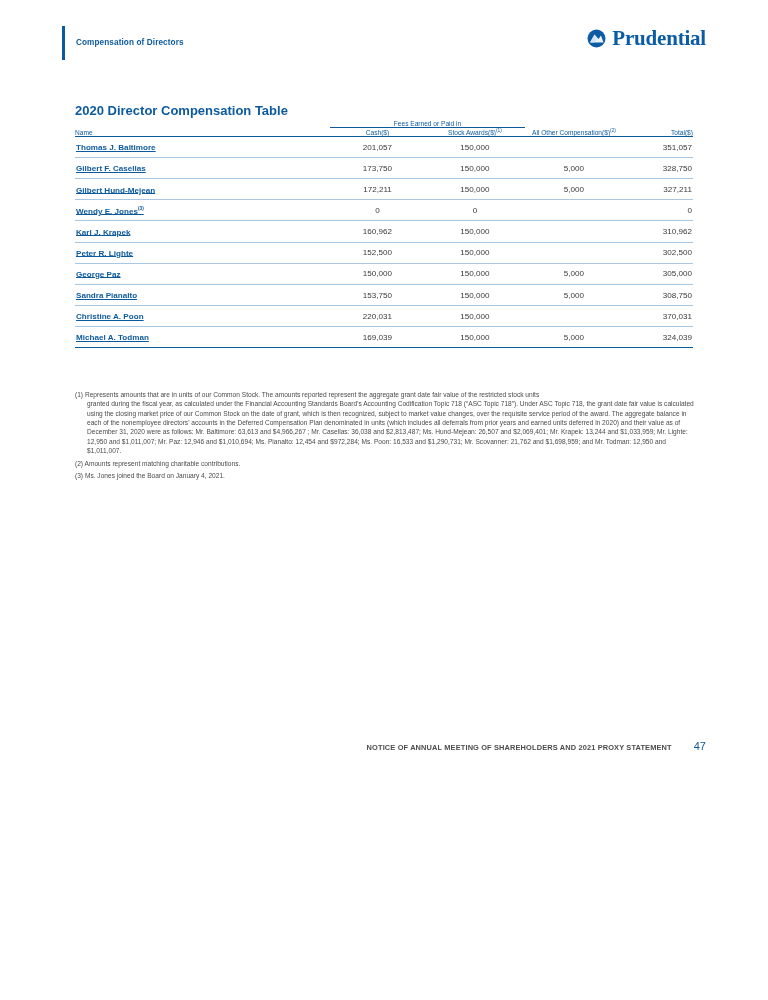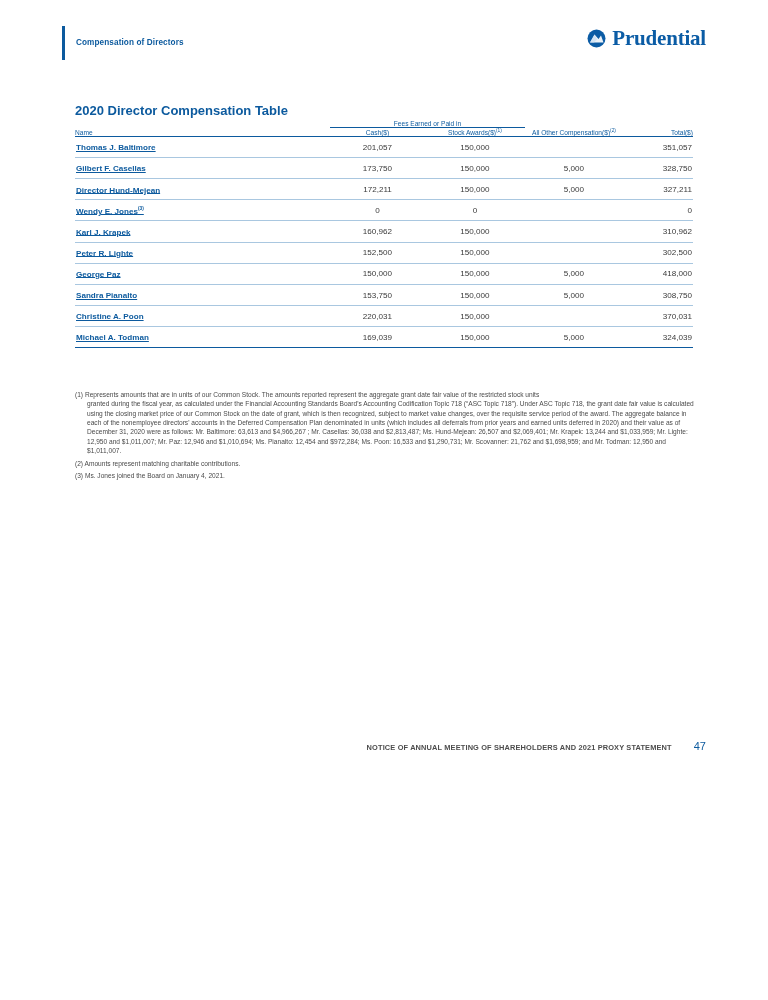--- a/index.html
+++ b/index.html
@@ -236,21 +236,21 @@
           <td class="total">351,057</td>
         </tr>
         <tr class="datarow">
           <td class="name"><span>Gilbert F. Casellas</span><span class="sup"></span></td>
           <td class="num">173,750</td>
           <td class="num">150,000</td>
           <td class="num">5,000</td>
           <td class="total">328,750</td>
         </tr>
         <tr class="datarow">
-          <td class="name"><span>Director Hund-Mejean</span><span class="sup"></span></td>
+          <td class="name"><span>Gilbert Hund-Mejean</span><span class="sup"></span></td>
           <td class="num">172,211</td>
           <td class="num">150,000</td>
           <td class="num">5,000</td>
           <td class="total">327,211</td>
         </tr>
         <tr class="datarow">
           <td class="name"><span>Wendy E. Jones</span><span class="sup">(3)</span></td>
           <td class="num">0</td>
           <td class="num">0</td>
           <td class="num"></td>
@@ -268,21 +268,21 @@
           <td class="num">152,500</td>
           <td class="num">150,000</td>
           <td class="num"></td>
           <td class="total">302,500</td>
         </tr>
         <tr class="datarow">
           <td class="name"><span>George Paz</span><span class="sup"></span></td>
           <td class="num">150,000</td>
           <td class="num">150,000</td>
           <td class="num">5,000</td>
-          <td class="total">418,000</td>
+          <td class="total">305,000</td>
         </tr>
         <tr class="datarow">
           <td class="name"><span>Sandra Pianalto</span><span class="sup"></span></td>
           <td class="num">153,750</td>
           <td class="num">150,000</td>
           <td class="num">5,000</td>
           <td class="total">308,750</td>
         </tr>
         <tr class="datarow">
           <td class="name"><span>Christine A. Poon</span><span class="sup"></span></td>

